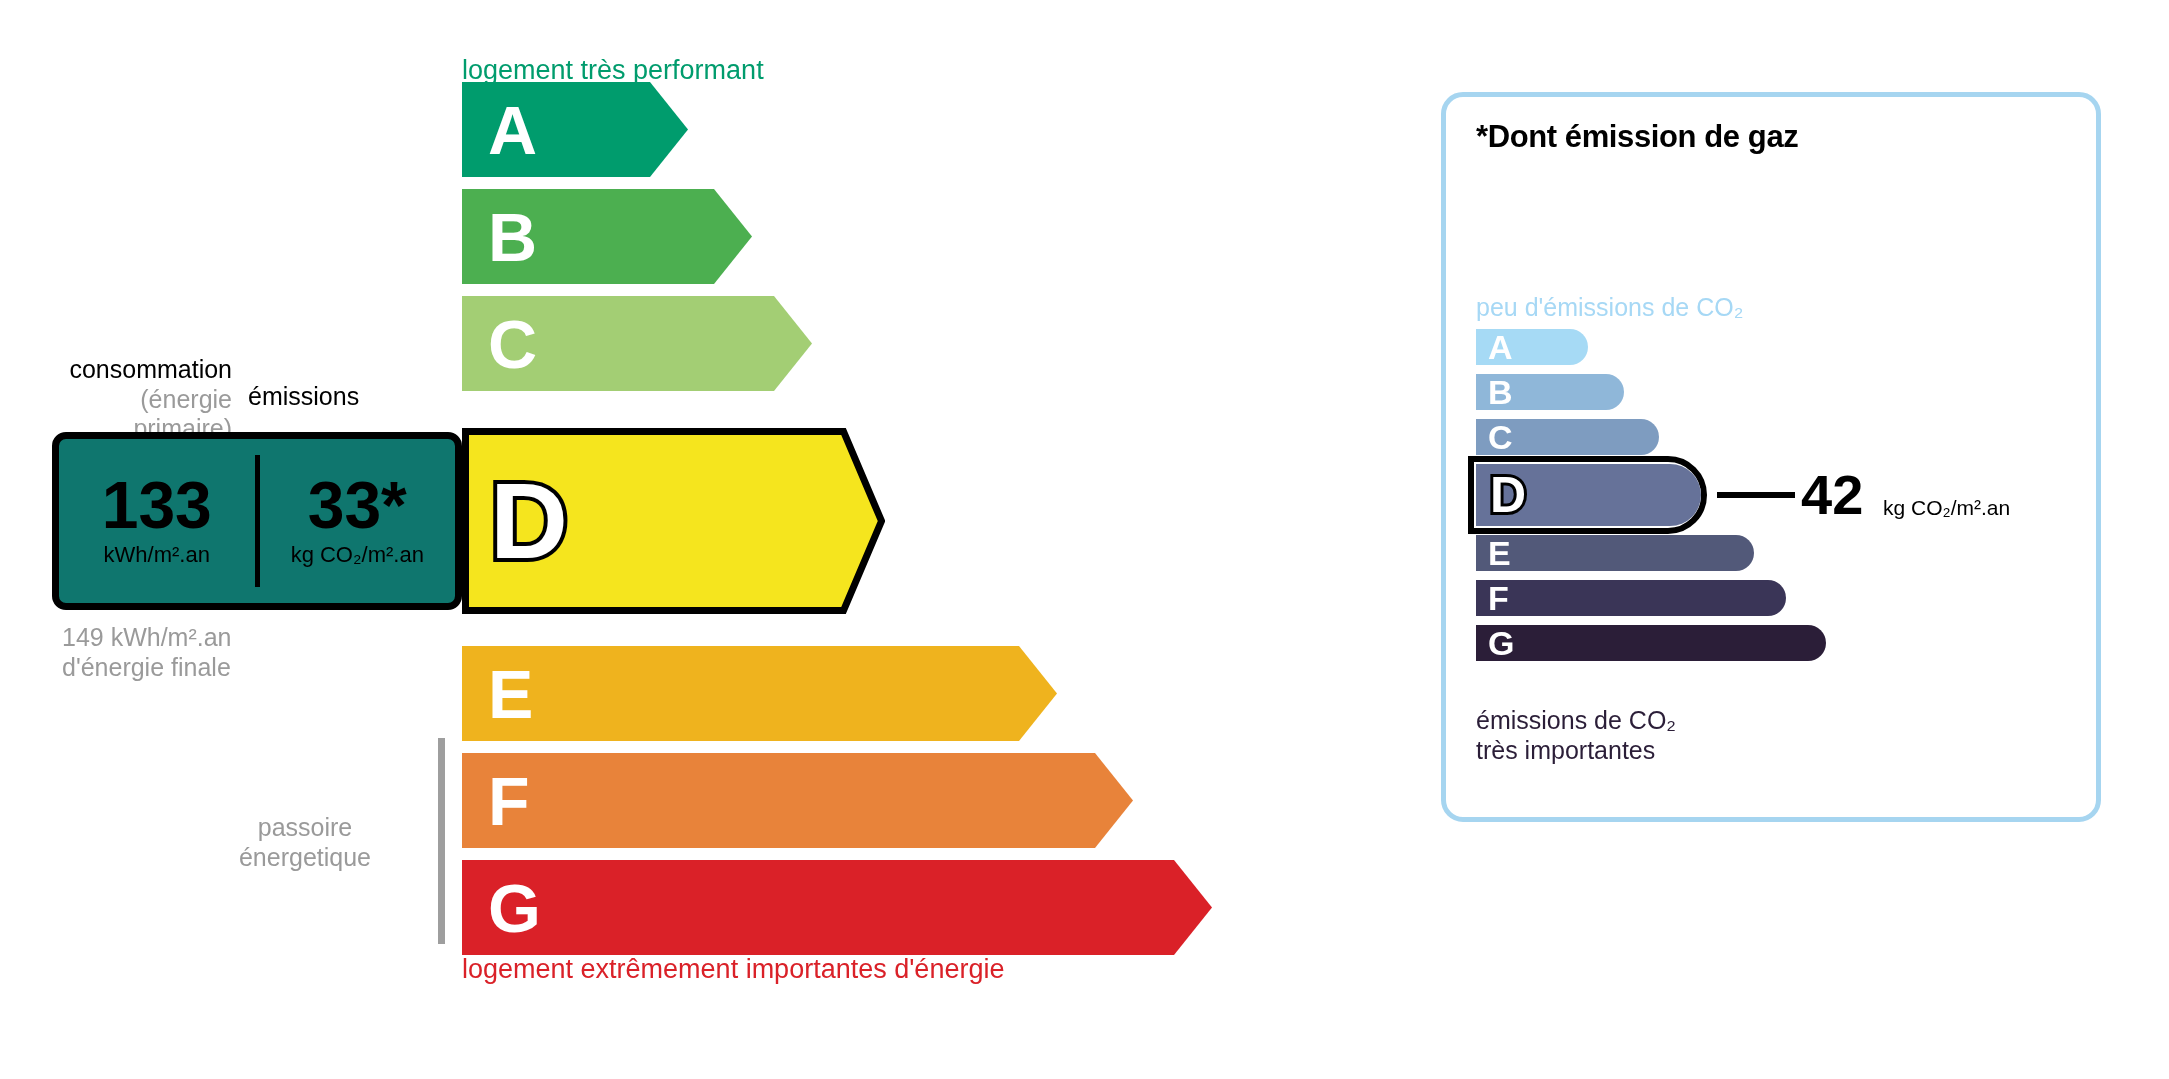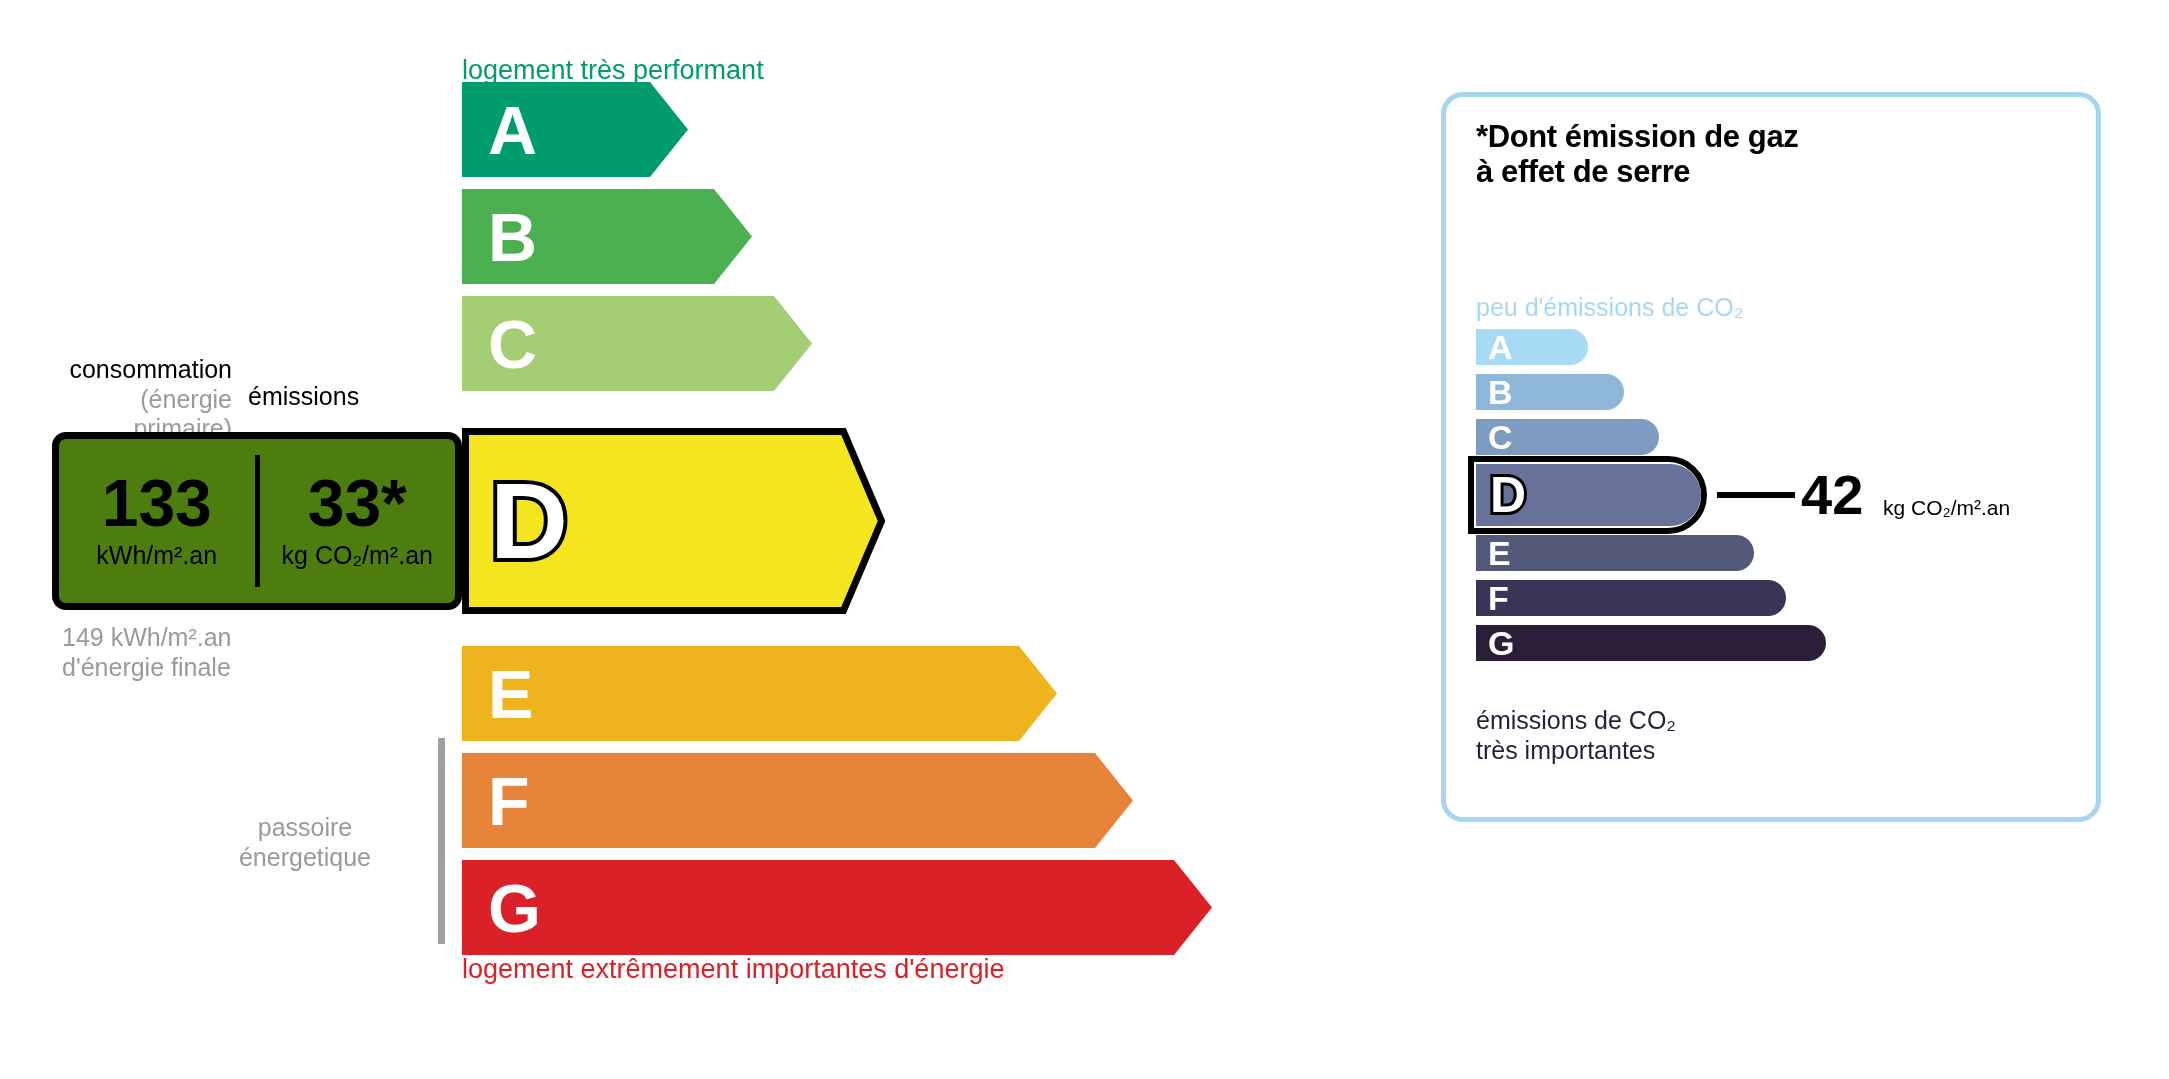--- a/index.html
+++ b/index.html
@@ -44,34 +44,34 @@
     color: #ffffff;
     -webkit-text-stroke: 8px #000;
     paint-order: stroke fill;
   }
 
   
   #value-box {
     position: absolute;
     left: 52px; top: 432px; width: 410px; height: 178px;
     border: 7px solid #000; border-radius: 14px;
-    background: #4d7c0f; z-index: 5;
+    background: #0f766e; z-index: 5;
     display: flex;
   }
   #value-box .cell {
     flex: 1; position: relative;
     display: flex; flex-direction: column;
     align-items: center; justify-content: center;
   }
   #value-box .divider {
     width: 5px; background: #000;
     margin: 16px 0;
   }
   .big-number { font-size: 66px; font-weight: bold; line-height: 0.95; color: #000; }
-  .unit { font-size: 25px; color: #000; margin-top: 6px; white-space: nowrap; }
+  .unit { font-size: 22px; color: #000; margin-top: 6px; white-space: nowrap; }
 
   #label-consommation {
     position: absolute; left: 52px; top: 355px; width: 180px;
     text-align: right; font-size: 25px; color: #000; line-height: 1.18;
   }
   #label-consommation .sub { color: #9A9A9A; }
   #label-emissions {
     position: absolute; left: 248px; top: 382px; width: 150px;
     text-align: left; font-size: 25px; color: #000;
   }
@@ -236,21 +236,20 @@
     <div id="label-passoire">
       <div>passoire</div>
       <div>énergetique</div>
     </div>
     <div id="passoire-bar"></div>
   </div>
 
   <div id="co2-panel">
     <div id="co2-title">
       <div>*Dont émission de gaz</div>
-      <div>à effet de serre</div>
     </div>
 
     <div id="co2-top-caption">peu d'émissions de CO₂</div>
 
     <div class="co2-rows" id="co2-rows">
         <div class="co2-row" id="co2-row-A" style="position: absolute; left: 0px; top: 0px; width: 112px; height: 36px;">
           <div class="co2-bar" style="width:112px;background:#A6DAF5;border-radius:0 18px 18px 0;"></div>
           <span class="co2-letter">A</span>
         </div>
         <div class="co2-row" id="co2-row-B" style="position: absolute; left: 0px; top: 45px; width: 148px; height: 36px;">

